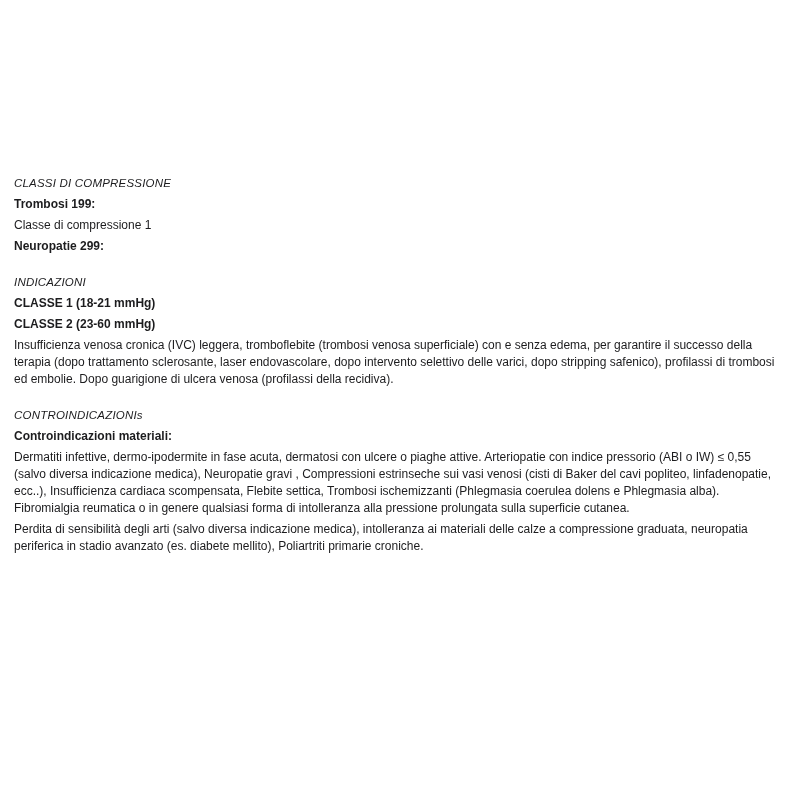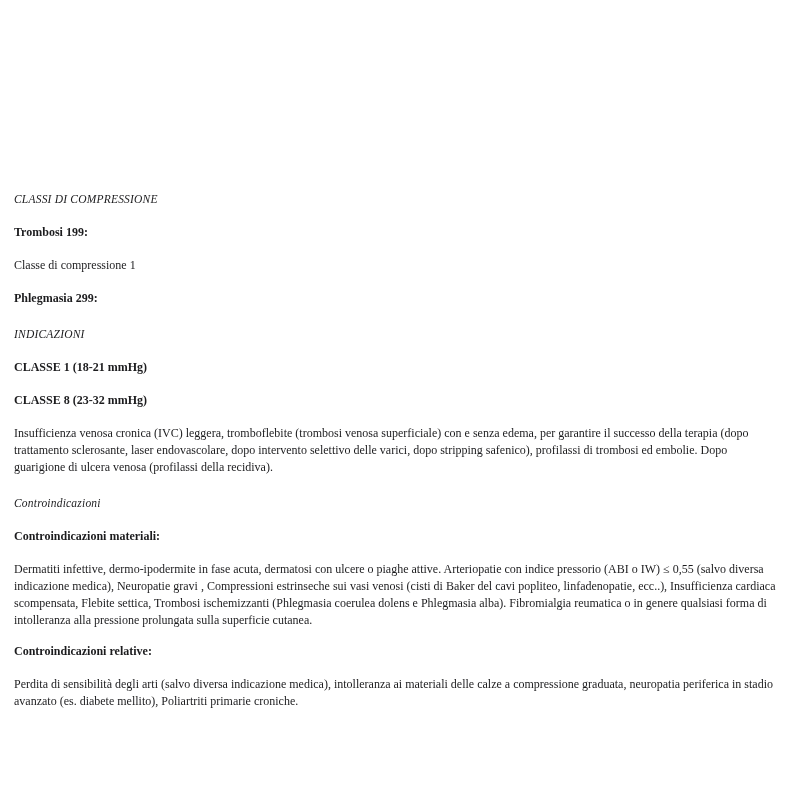--- a/index.html
+++ b/index.html
@@ -17,25 +17,24 @@
   }
   .doc {
     box-sizing: border-box;
     width: 800px;
     padding: 175px 24px 0 14px;
   }
   .doc * {
     box-sizing: border-box;
   }
   .block {
-    margin: 16px 0 4px 0;
+    margin: 0 0 4px 0;
     font-size: 12px;
     line-height: 17px;
     max-width: 764px;
-    font-family: Liberation Serif, serif;
   }
   .h-italic {
     font-style: italic;
     font-weight: 400;
     font-size: 11.5px;
     letter-spacing: 0.2px;
   }
   .bold {
     font-weight: 700;
   }
@@ -49,30 +48,29 @@
 </head>
 <body>
 
 <div class="doc">
 
   <div class="block h-italic">CLASSI DI COMPRESSIONE</div>
 
   <div class="block bold">Trombosi 199:</div>
   <div class="block">Classe di compressione 1</div>
 
-  <div class="block bold">Phlegmasia 299:</div>
+  <div class="block bold">Neuropatie 299:</div>
 
   <div class="block h-italic section-gap">INDICAZIONI</div>
 
   <div class="block bold">CLASSE 1 (18-21 mmHg)</div>
 
-  <div class="block bold">CLASSE 8 (23-32 mmHg)</div>
+  <div class="block bold">CLASSE 2 (23-60 mmHg)</div>
   <div class="block">Insufficienza venosa cronica (IVC) leggera, tromboflebite (trombosi venosa superficiale) con e senza edema, per garantire il successo della terapia (dopo trattamento sclerosante, laser endovascolare, dopo intervento selettivo delle varici, dopo stripping safenico), profilassi di trombosi ed embolie. Dopo guarigione di ulcera venosa (profilassi della recidiva).</div>
 
-  <div class="block h-italic section-gap">Controindicazioni</div>
+  <div class="block h-italic section-gap">CONTROINDICAZIONIs</div>
 
   <div class="block bold">Controindicazioni materiali:</div>
   <div class="block">Dermatiti infettive, dermo-ipodermite in fase acuta, dermatosi con ulcere o piaghe attive. Arteriopatie con indice pressorio (ABI o IW) ≤ 0,55 (salvo diversa indicazione medica), Neuropatie gravi , Compressioni estrinseche sui vasi venosi (cisti di Baker del cavi popliteo, linfadenopatie, ecc..), Insufficienza cardiaca scompensata, Flebite settica, Trombosi ischemizzanti (Phlegmasia coerulea dolens e Phlegmasia alba). Fibromialgia reumatica o in genere qualsiasi forma di intolleranza alla pressione prolungata sulla superficie cutanea.</div>
 
-  <div class="block bold sub-gap">Controindicazioni relative:</div>
   <div class="block">Perdita di sensibilità degli arti (salvo diversa indicazione medica), intolleranza ai materiali delle calze a compressione graduata, neuropatia periferica in stadio avanzato (es. diabete mellito), Poliartriti primarie croniche.</div>
 
 </div>
 
 </body></html>

